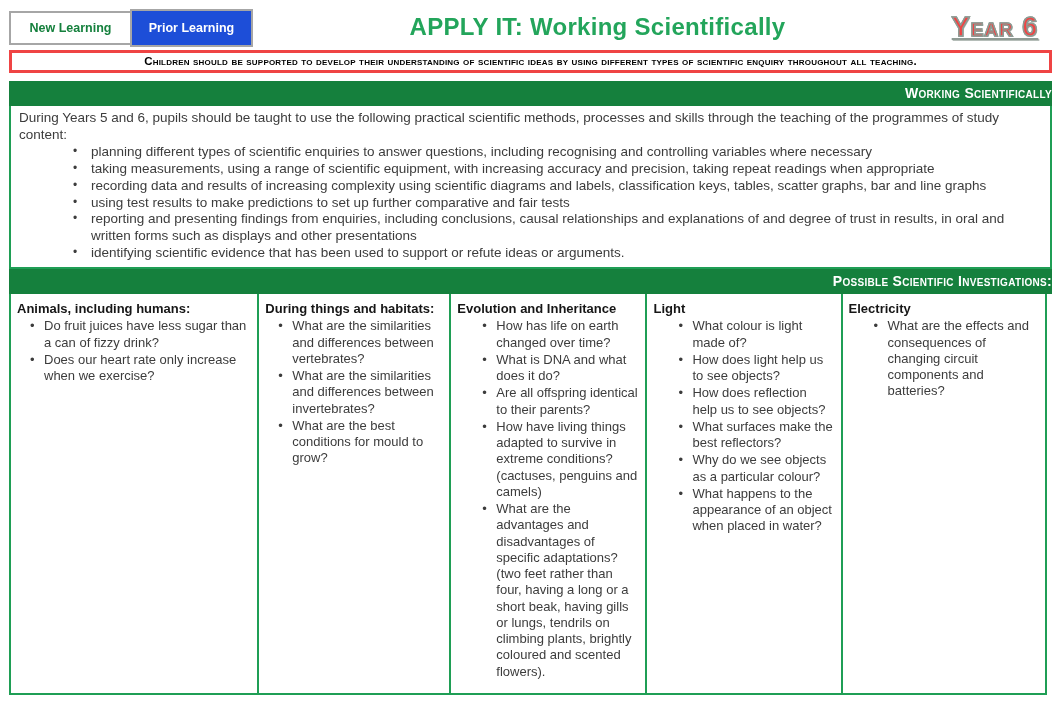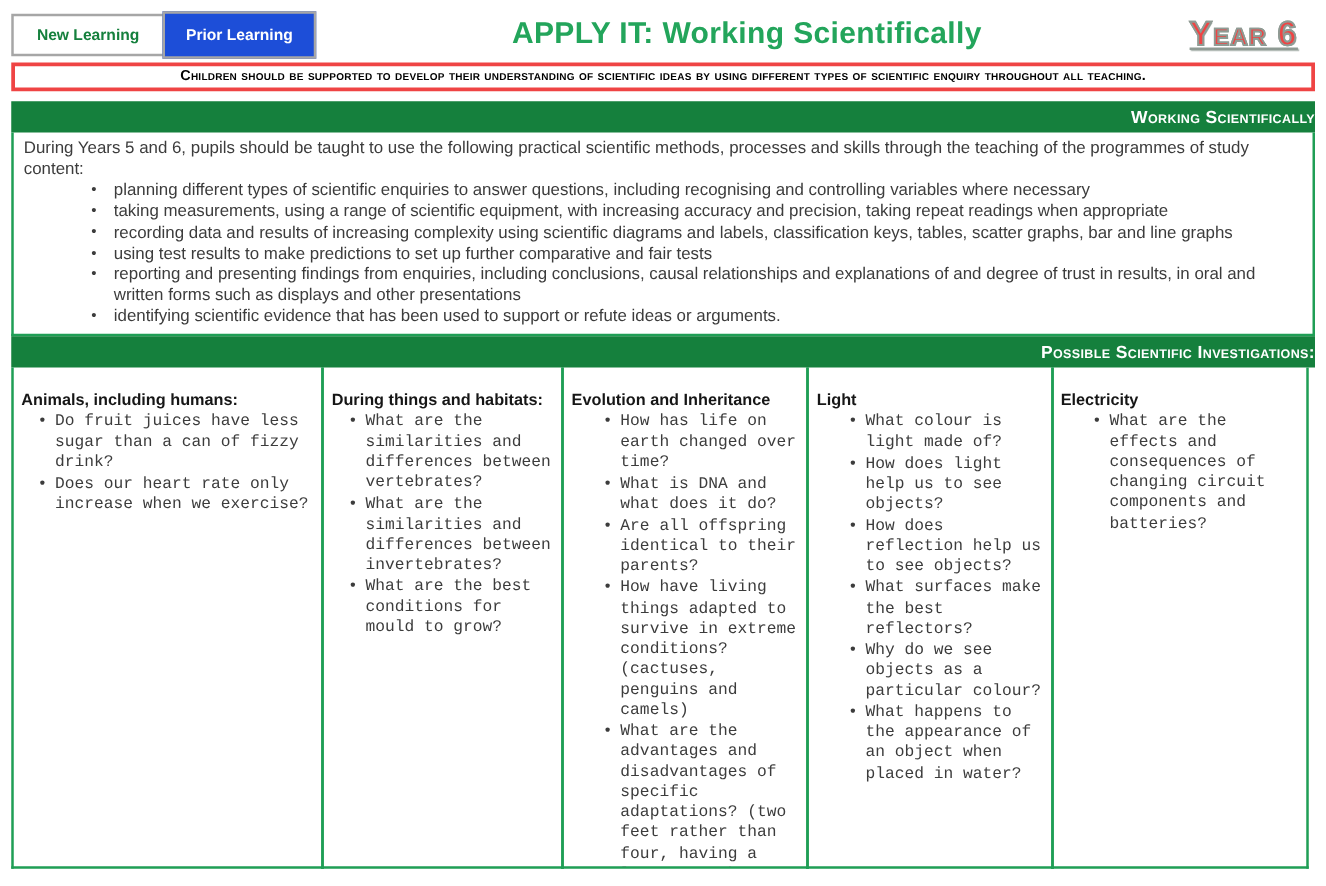--- a/index.html
+++ b/index.html
@@ -108,36 +108,36 @@
 
   
   .inv-table {
     display: flex;
     height: 401px;
     align-items: stretch;
   }
   .inv-col {
     border: 2px solid #1f9e55;
     border-top: none;
-    padding: 18px 6px;
+    padding: 7px 6px;
     font-size: 13px;
     line-height: 1.25;
     color: #3c3c3c;
     overflow: hidden;
   }
   .inv-col + .inv-col { margin-left: -2px; }
   .inv-col:nth-child(1) { width: 24.0%; }
   .inv-col:nth-child(2) { width: 18.6%; }
   .inv-col:nth-child(3) { width: 19.0%; }
   .inv-col:nth-child(4) { width: 18.9%; }
   .inv-col:nth-child(5) { width: 19.8%; }
   .col-title { font-weight: 700; color: #161616; margin-bottom: 1px; }
   .inv-col ul { list-style: none; padding-left: 16px; }
   .inv-col:nth-child(n+3) ul { padding-left: 28px; }
-  .inv-col li { position: relative; padding-left: 11px; margin-bottom: 1px; font-family: Liberation Mono, monospace; }
+  .inv-col li { position: relative; padding-left: 11px; margin-bottom: 1px; }
   .inv-col li::before {
     content: "\2022";
     position: absolute;
     left: -3px;
     font-size: 13px;
   }
 </style>
 </head>
 <body>
 

